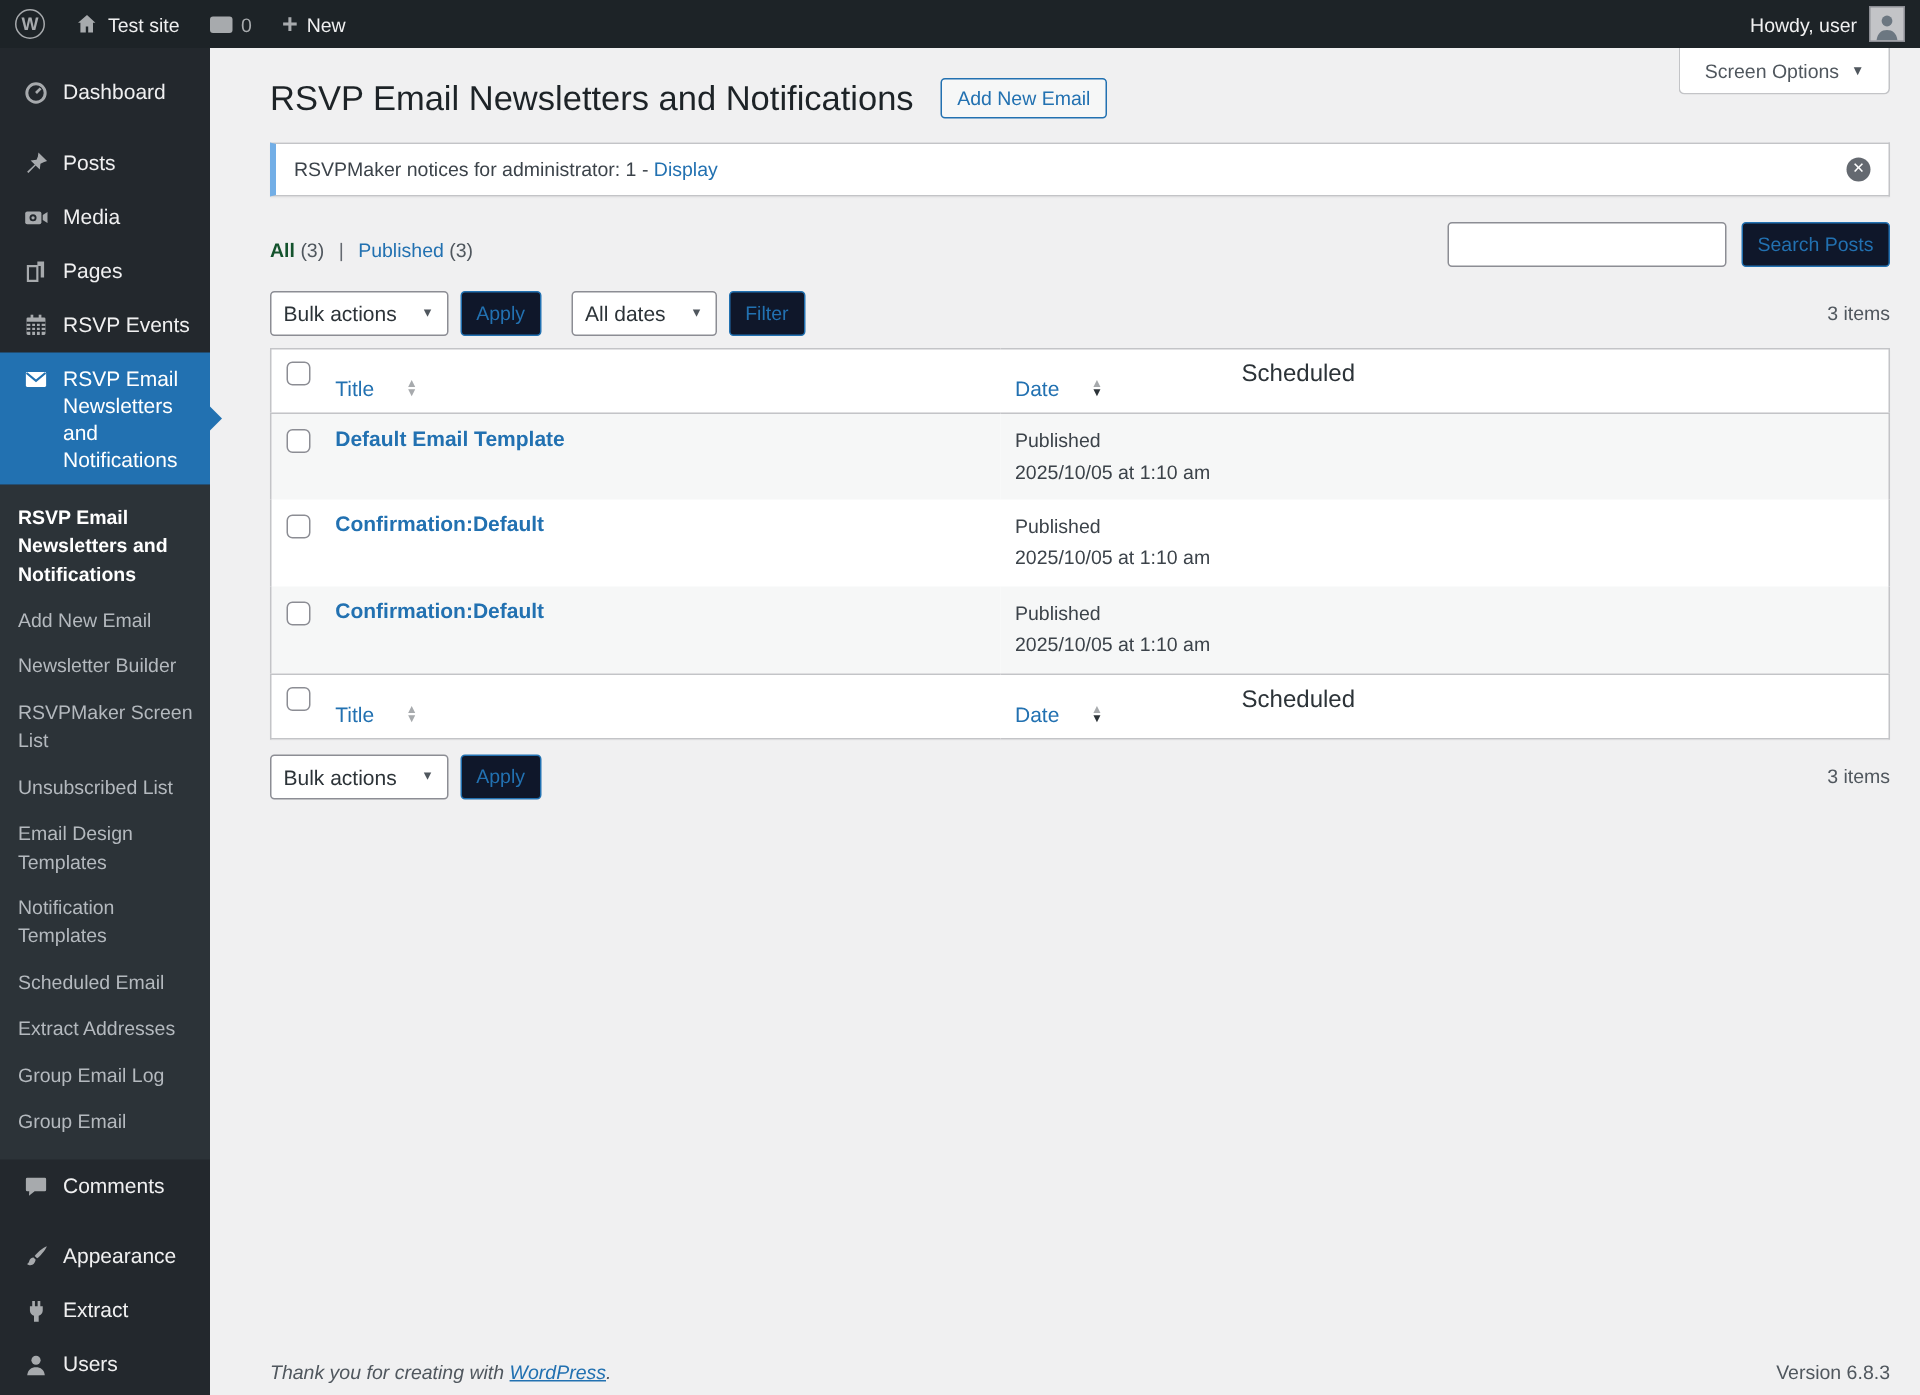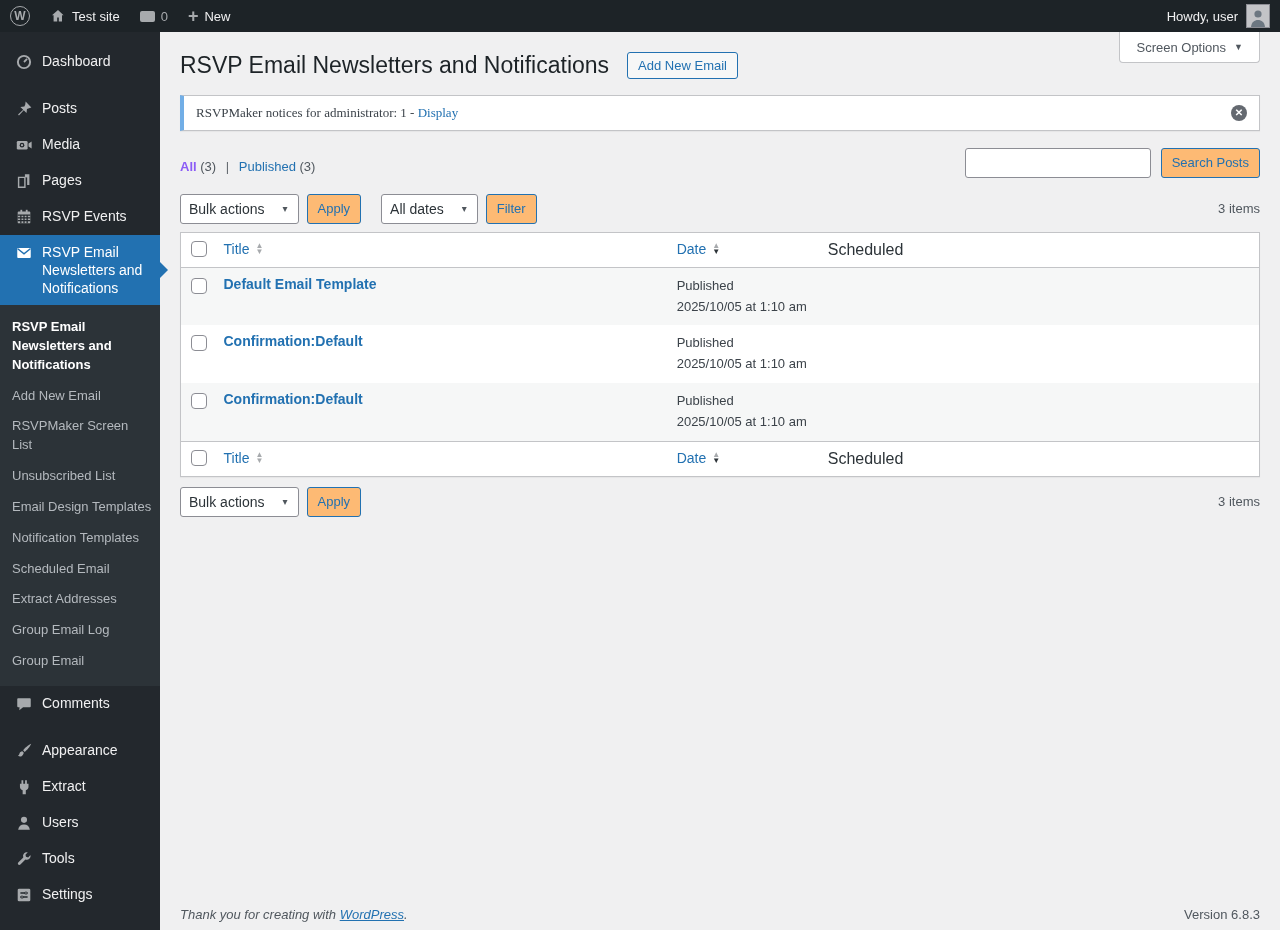--- a/index.html
+++ b/index.html
@@ -13,21 +13,21 @@
   .ab-item .ab-ico { color:#a7aaad; display:flex; align-items:center; }
   .wp-logo-circle { width:20px; height:20px; border:1.6px solid #a7aaad; border-radius:50%; color:#a7aaad; font-size:12px; font-weight:bold; display:flex; align-items:center; justify-content:center; }
   .ab-bubble { width:15px; height:11px; background:#a7aaad; border-radius:2px; position:relative; }
   .ab-bubble:after { content:""; position:absolute; left:2px; bottom:-4px; border:4px solid transparent; border-top-color:#a7aaad; border-left-width:2px; border-right-width:2px; }
   .ab-count { color:#a7aaad; }
   .ab-plus { color:#a7aaad; font-size:18px; font-weight:bold; line-height:1; }
   .ab-right { display:flex; align-items:center; gap:8px; padding:0 10px; height:100%; cursor:pointer; }
   .avatar { width:24px; height:24px; background:#c3c4c7; border:1px solid #8c8d94; display:flex; align-items:flex-end; justify-content:center; overflow:hidden; }
 
   
-  .sidebar { position:absolute; top:32px; left:0; bottom:0; width:160px; background:#23282d; z-index:10; }
+  .sidebar { position:absolute; top:32px; left:0; bottom:0; width:140px; background:#23282d; z-index:10; }
   .menu { padding-top:12px; }
   .menu-item { display:flex; align-items:flex-start; gap:8px; padding:8px 8px 8px 8px; color:#f0f0f1; font-size:14px; line-height:18px; cursor:pointer; position:relative; }
   .menu-item .icon { width:20px; height:20px; flex:0 0 20px; color:#a7aaad; display:flex; align-items:center; justify-content:center; margin-left:6px; }
   .menu-item.active { background:#2271b1; color:#fff; }
   .menu-item.active .icon { color:#fff; }
   .menu-item.active .arrow { position:absolute; right:-8px; top:50%; margin-top:-8px; width:0; height:0; border:8px solid transparent; border-right-width:0; border-left:8px solid #2271b1; }
   .menu-sep { height:11px; }
   .menu-item.dim, .menu-item.dim .icon { color:#a7aaad; }
   .submenu { background:#2c3338; padding:7px 0 9px; }
   .submenu a { display:block; padding:6px 8px 6px 12px; color:#b4b9be; font-size:13px; line-height:1.45; text-decoration:none; cursor:pointer; }
@@ -36,52 +36,52 @@
   
   .content { position:absolute; top:32px; left:160px; right:0; bottom:0; background:#f0f0f1; }
   .screen-options { position:absolute; top:0; right:20px; background:#fff; border:1px solid #c3c4c7; border-top:none; border-radius:0 0 4px 4px; padding:0 16px; height:31px; display:flex; align-items:center; gap:8px; color:#50575e; font-size:13px; cursor:pointer; }
   .so-caret { font-size:9px; color:#50575e; }
 
   .wrap { padding:10px 20px 0 20px; }
   .title-row { display:flex; align-items:center; gap:18px; padding:9px 0 4px; }
   h1.page-title { font-size:23px; font-weight:400; color:#1d2327; line-height:1.3; }
   .page-title-action { display:inline-block; background:#f6f7f7; border:1px solid #2271b1; border-radius:3px; color:#2271b1; font-size:13px; padding:5px 10px; cursor:pointer; }
 
-  .notice { background:#fff; border:1px solid #c3c4c7; border-left:4px solid #72aee6; box-shadow:0 1px 1px rgba(0,0,0,.04); margin:10px 0 2px; padding:9px 12px; display:flex; align-items:center; justify-content:space-between;font-family:Liberation Serif, serif; }
+  .notice { background:#fff; border:1px solid #c3c4c7; border-left:4px solid #72aee6; box-shadow:0 1px 1px rgba(0,0,0,.04); margin:10px 0 2px; padding:9px 12px; display:flex; align-items:center; justify-content:space-between; }
   .notice p { font-size:13px; color:#3c434a; }
   .notice a { color:#2271b1; }
   .dismiss-btn { width:16px; height:16px; border-radius:50%; background:#646970; color:#fff; font-size:10px; line-height:16px; text-align:center; cursor:pointer; font-weight:bold; }
 
   .list-header-row { display:flex; justify-content:space-between; align-items:flex-end; margin-top:17px; }
   .subsubsub { font-size:13px; padding-bottom:4px; }
-  .subsubsub .current-filter { color:#8b5cf6; font-weight:bold; }
+  .subsubsub .current-filter { color:#14532d; font-weight:bold; }
   .subsubsub .count { color:#50575e; }
   .subsubsub .sep { color:#646970; margin:0 6px; }
   .subsubsub a { color:#2271b1; text-decoration:none; cursor:pointer; }
   .search-box { display:flex; gap:10px; align-items:center; }
   .search-box input { width:186px; height:30px; border:1px solid #8c8d94; border-radius:3px; background:#fff; padding:0 8px; font-size:14px; }
 
-  .button { background:#fdba74; border:1px solid #2271b1; border-radius:3px; color:#2271b1; font-size:13px; height:30px; padding:0 10px; cursor:pointer; display:inline-flex; align-items:center; }
+  .button { background:#0f172a; border:1px solid #2271b1; border-radius:3px; color:#2271b1; font-size:13px; height:30px; padding:0 10px; cursor:pointer; display:inline-flex; align-items:center; }
 
   .tablenav { display:flex; align-items:center; margin:16px 0 8px; }
   .tablenav.bottom { margin:10px 0 0; }
   .wp-select { height:30px; background:#fff; border:1px solid #8c8d94; border-radius:3px; display:inline-flex; align-items:center; gap:18px; padding:0 10px 0 8px; font-size:14px; color:#2c3338; cursor:pointer; margin-right:8px; }
   .wp-select .chev { font-size:10px; color:#50575e; }
   .dates-group { margin-left:20px; }
   .items-count { margin-left:auto; color:#50575e; font-size:13px;text-align:right; }
 
   table.list-table { width:100%; border-collapse:collapse; background:#fff; border:1px solid #c3c4c7; box-shadow:0 1px 1px rgba(0,0,0,.04); table-layout:fixed; }
   .list-table th, .list-table td { text-align:left; vertical-align:top; padding:8px 10px; }
   .list-table thead th { border-bottom:1px solid #c3c4c7; }
   .list-table tfoot th { border-top:1px solid #c3c4c7; }
   .col-cb { width:33px; }
   .col-title { width:42%; }
   .col-date { width:14%; }
   th.sortable { font-size:14px; font-weight:400; }
-  th.sortable .col-link { color:#2271b1; text-decoration:none; cursor:pointer; display:inline-flex; align-items:center; gap:6px; }
+  th.sortable .col-link { color:#2271b1; text-decoration:none; cursor:pointer; display:inline-flex; align-items:center; gap:21px;margin-top:10px; }
   .sort-ind { display:inline-flex; flex-direction:column; line-height:5px; }
   .sort-ind span { font-size:8px; color:#a7aaad; height:6px; }
   .sort-ind span.on { color:#2c3338; }
   th.static-col { font-size:16px; font-weight:400; color:#2c3338; }
   tbody tr:nth-child(odd) { background:#f6f7f7; }
   .row-title { color:#2271b1; font-size:14px; font-weight:bold; text-decoration:none; cursor:pointer; }
   .date-cell div { font-size:13px; color:#3c434a; line-height:1.6; }
   input[type=checkbox] { appearance:none; -webkit-appearance:none; width:16px; height:16px; border:1px solid #8c8d94; border-radius:4px; background:#fff; cursor:pointer; display:block; }
   tbody input[type=checkbox] { margin-top:2px; }
 
@@ -183,20 +183,21 @@
             <rect x="2.5" y="4.5" width="15" height="11" rx="1" fill="#fff"></rect>
             <path d="M3 5.2L10 11l7-5.8" fill="none" stroke="#2271b1" stroke-width="1.6"></path>
           </svg>
       </span>
       <span class="label">RSVP Email Newsletters and Notifications</span>
       <span class="arrow"></span>
     </div>
     <div class="submenu">
       <a class="current">RSVP Email Newsletters and Notifications</a>
       <a>Add New Email</a>
+      <a>Newsletter Builder</a>
       <a>RSVPMaker Screen List</a>
       <a>Unsubscribed List</a>
       <a>Email Design Templates</a>
       <a>Notification Templates</a>
       <a>Scheduled Email</a>
       <a>Extract Addresses</a>
       <a>Group Email Log</a>
       <a>Group Email</a>
     </div>
     <div class="menu-item">

